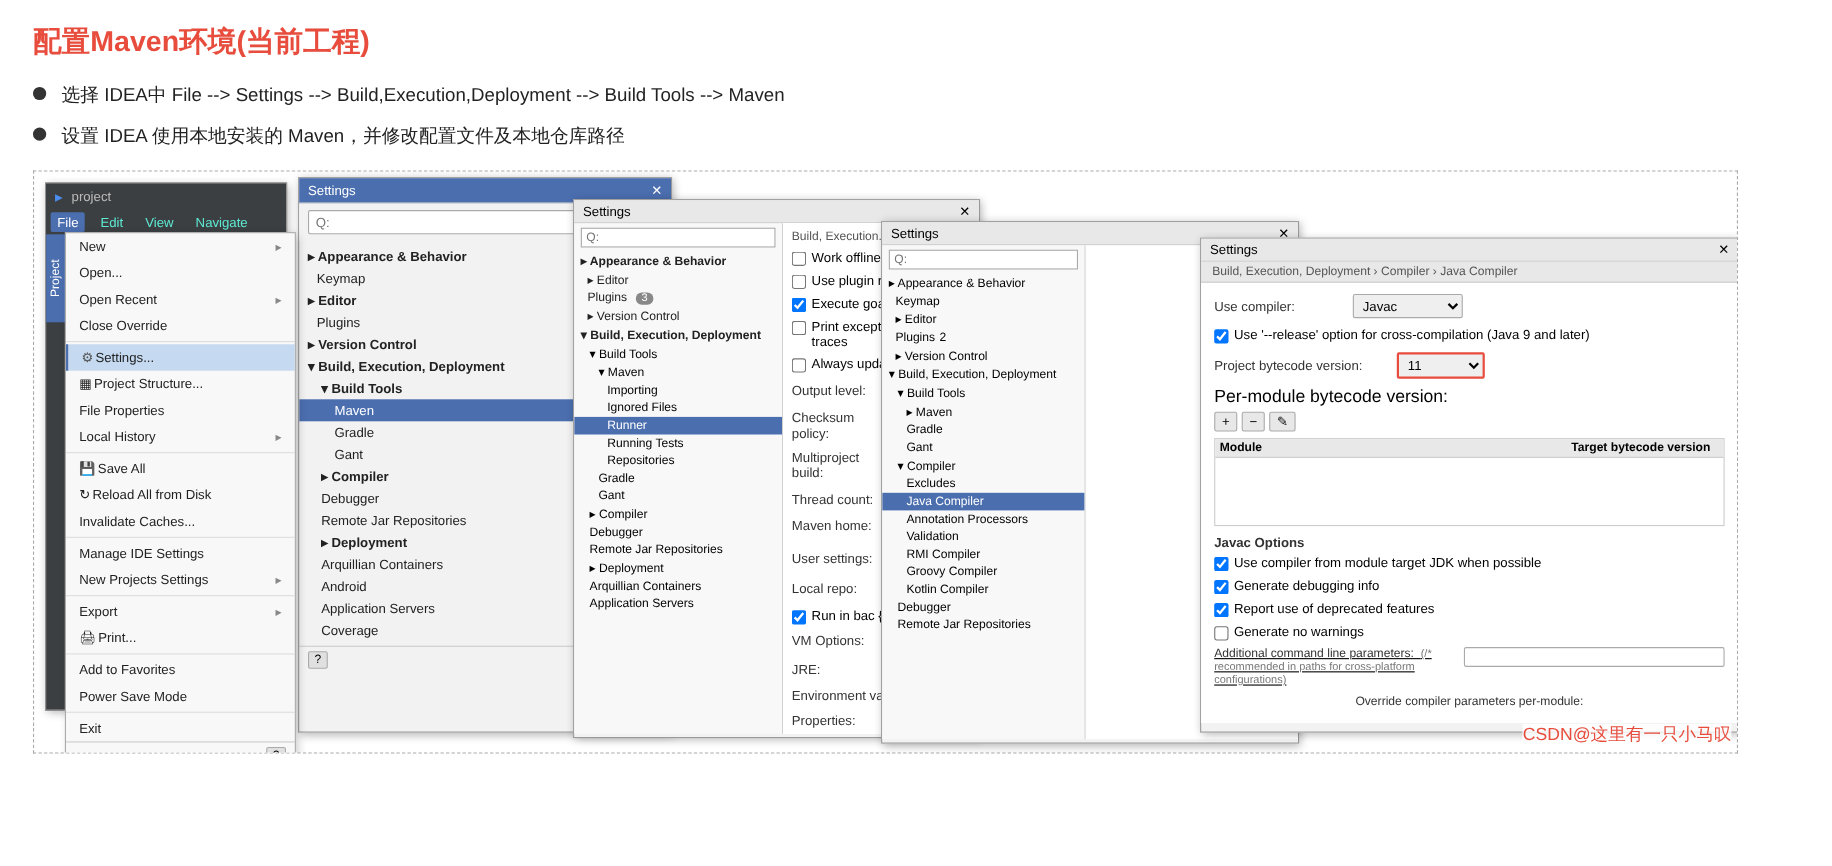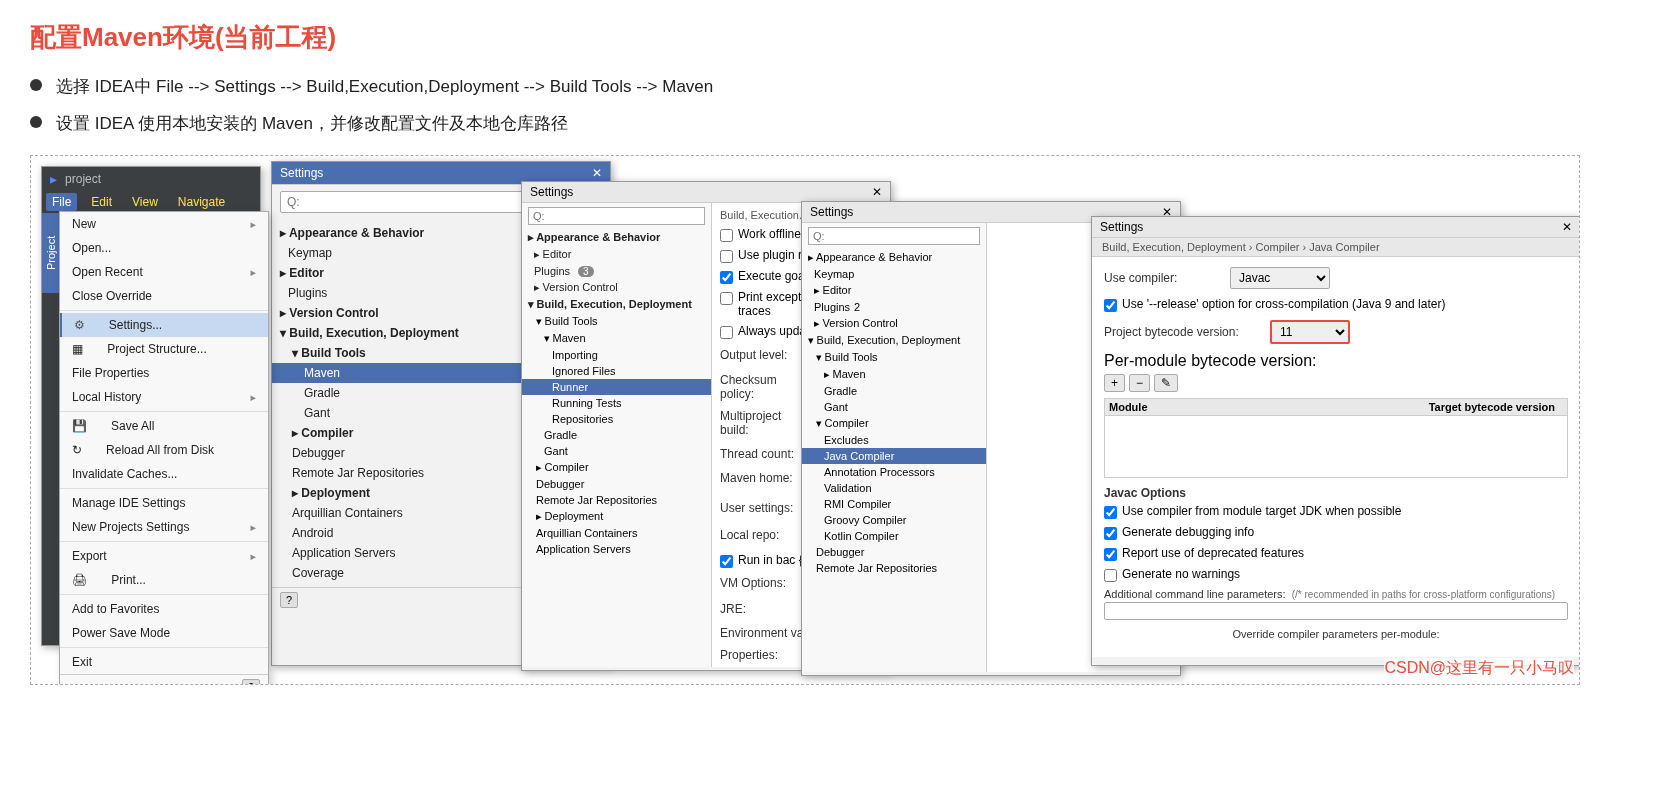--- a/index.html
+++ b/index.html
@@ -76,21 +76,21 @@
       align-items: center;
       gap: 8px;
     }
     .menu-bar {
       background: #3c3f41;
       display: flex;
       padding: 2px 4px;
       gap: 8px;
     }
     .menu-bar span {
-      color: #fde047;
+      color: #5eead4;
       font-size: 12px;
       padding: 2px 6px;
       cursor: pointer;
     }
     .menu-bar span.active {
       background: #4b6eaf;
       color: #fff;
       border-radius: 2px;
     }
     
@@ -103,21 +103,21 @@
       border: 1px solid #aaa;
       box-shadow: 3px 3px 8px rgba(0,0,0,0.2);
       z-index: 10;
     }
     .file-dropdown .menu-item {
       padding: 5px 12px;
       color: #222;
       cursor: pointer;
       display: flex;
       align-items: center;
-      gap: 24px;
+      gap: 2px;
       font-size: 12px;
     }
     .file-dropdown .menu-item.settings-item {
       background: #c5d9f0;
       border-left: 2px solid #4b6eaf;
     }
     .menu-separator {
       height: 1px;
       background: #ddd;
       margin: 2px 0;
@@ -656,21 +656,21 @@
         </div>
         <div class="checkbox-row">
           <input type="checkbox" checked="" style="">
           <span>Report use of deprecated features</span>
         </div>
         <div class="checkbox-row">
           <input type="checkbox" style="">
           <span>Generate no warnings</span>
         </div>
 
-        <div class="form-row" style="align-items:flex-start;margin-top:4px;flex-direction:column;gap:2px;">
+        <div class="form-row" style="align-items:flex-start;margin-top:4px;flex-direction:row;gap:2px;text-decoration:underline;">
           <label style="font-size:11px;">Additional command line parameters: &nbsp;<span style="color:#777;font-size:10px;">(/* recommended in paths for cross-platform configurations)</span></label>
           <input type="text" style="font-size: 11px; width: 100%;">
         </div>
 
         <div class="form-row" style="flex-direction:column;gap:2px;margin-top:4px;">
           <label style="font-size:11px;">Override compiler parameters per-module:</label>
         </div>
       </div>
     </div>
 

